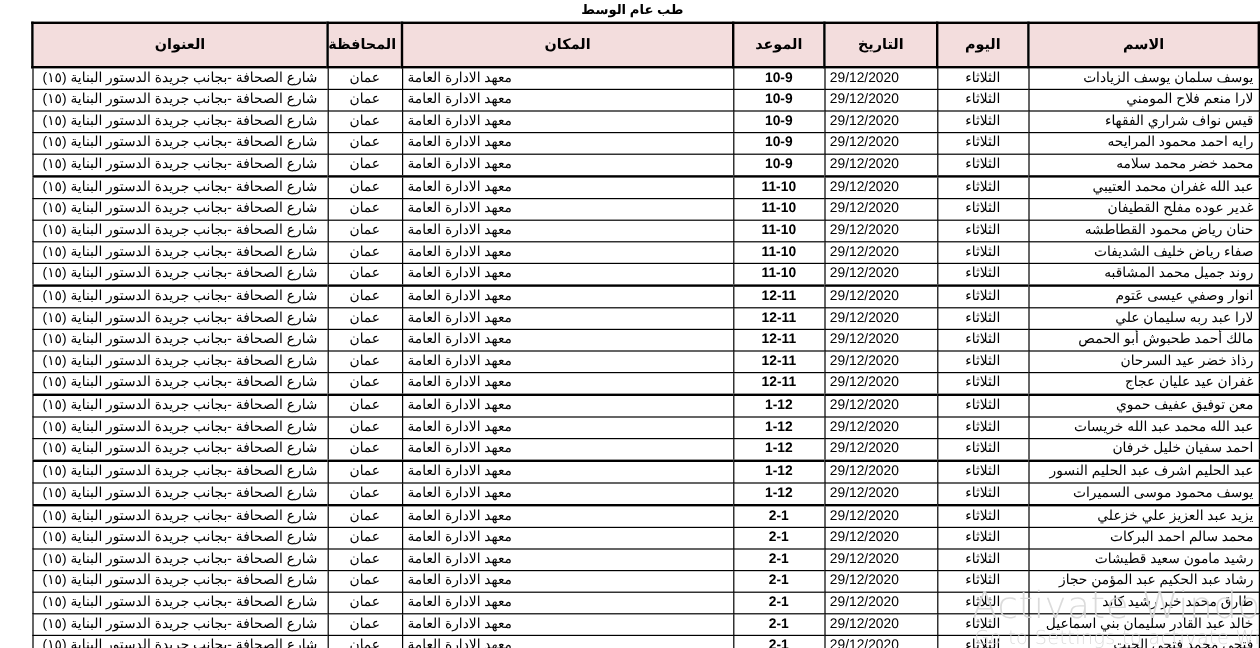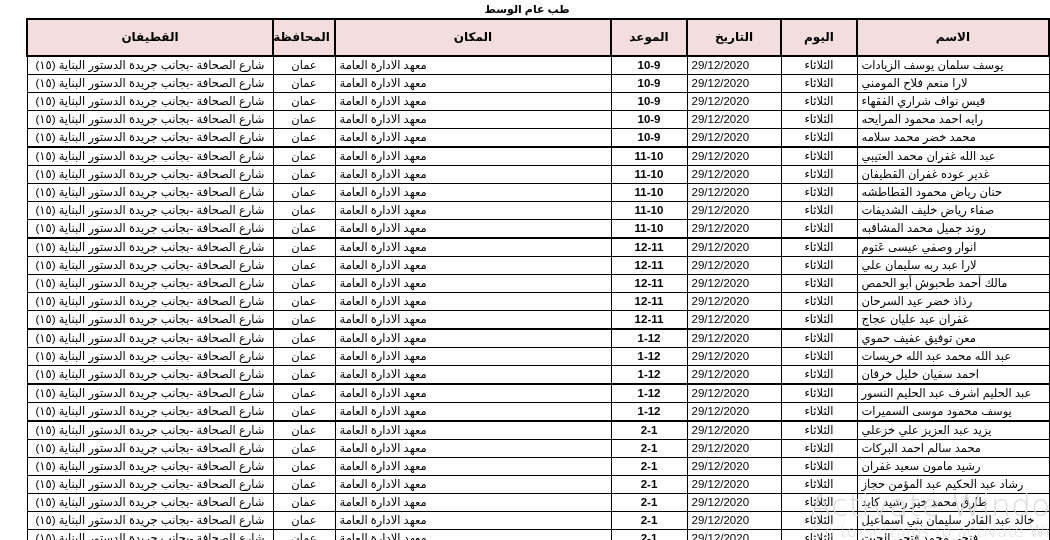--- a/index.html
+++ b/index.html
@@ -60,21 +60,21 @@
   }
   
   col.c-name    { width: 192px; }
   col.c-day     { width: 76px; }
   col.c-date    { width: 94px; }
   col.c-time    { width: 76px; }
   col.c-place   { width: 276px; }
   col.c-gov     { width: 62px; }
   col.c-address { width: 246px; }
 
-  td.cell-name    { text-align: left; }
+  td.cell-name    { text-align: right; }
   td.cell-day     { text-align: center; font-size: 10.5px; }
   td.cell-date    { text-align: left; font-size: 12px; }
   td.cell-time    { text-align: center; font-size: 12px; font-weight: bold; margin-top: 48px; }
   td.cell-place   { text-align: left; }
   td.cell-gov     { text-align: center; }
   td.cell-address { text-align: center; }
 
   tr.group-start > td { border-top-width: 2px; }
 
   #watermark {
@@ -126,21 +126,21 @@
       <col class="c-address">
     </colgroup>
     <thead>
       <tr>
         <th>الاسم</th>
         <th>اليوم</th>
         <th>التاريخ</th>
         <th>الموعد</th>
         <th>المكان</th>
         <th>المحافظة</th>
-        <th>القطيفان</th>
+        <th>العنوان</th>
       </tr>
     </thead>
     <tbody id="table-body">
         <tr class="group-start">
           <td class="cell-name">يوسف سلمان يوسف الزيادات</td>
           <td class="cell-day">الثلاثاء</td>
           <td class="cell-date">29/12/2020</td>
           <td class="cell-time">10-9</td>
           <td class="cell-place">معهد الادارة العامة</td>
           <td class="cell-gov">عمان</td>
@@ -185,21 +185,21 @@
         <tr class="group-start">
           <td class="cell-name">عبد الله غفران محمد العتيبي</td>
           <td class="cell-day">الثلاثاء</td>
           <td class="cell-date">29/12/2020</td>
           <td class="cell-time">11-10</td>
           <td class="cell-place">معهد الادارة العامة</td>
           <td class="cell-gov">عمان</td>
           <td class="cell-address">شارع الصحافة -بجانب جريدة الدستور البناية (١٥)</td>
         </tr>
         <tr>
-          <td class="cell-name">غدير عوده غفران القطيفان</td>
+          <td class="cell-name">غدير عوده مفلح القطيفان</td>
           <td class="cell-day">الثلاثاء</td>
           <td class="cell-date">29/12/2020</td>
           <td class="cell-time">11-10</td>
           <td class="cell-place">معهد الادارة العامة</td>
           <td class="cell-gov">عمان</td>
           <td class="cell-address">شارع الصحافة -بجانب جريدة الدستور البناية (١٥)</td>
         </tr>
         <tr>
           <td class="cell-name">حنان رياض محمود القطاطشه</td>
           <td class="cell-day">الثلاثاء</td>
@@ -329,21 +329,21 @@
         <tr>
           <td class="cell-name">محمد سالم احمد البركات</td>
           <td class="cell-day">الثلاثاء</td>
           <td class="cell-date">29/12/2020</td>
           <td class="cell-time">2-1</td>
           <td class="cell-place">معهد الادارة العامة</td>
           <td class="cell-gov">عمان</td>
           <td class="cell-address">شارع الصحافة -بجانب جريدة الدستور البناية (١٥)</td>
         </tr>
         <tr>
-          <td class="cell-name">رشيد مامون سعيد غفران</td>
+          <td class="cell-name">رشيد مامون سعيد قطيشات</td>
           <td class="cell-day">الثلاثاء</td>
           <td class="cell-date">29/12/2020</td>
           <td class="cell-time">2-1</td>
           <td class="cell-place">معهد الادارة العامة</td>
           <td class="cell-gov">عمان</td>
           <td class="cell-address">شارع الصحافة -بجانب جريدة الدستور البناية (١٥)</td>
         </tr>
         <tr>
           <td class="cell-name">رشاد عبد الحكيم عبد المؤمن حجاز</td>
           <td class="cell-day">الثلاثاء</td>

